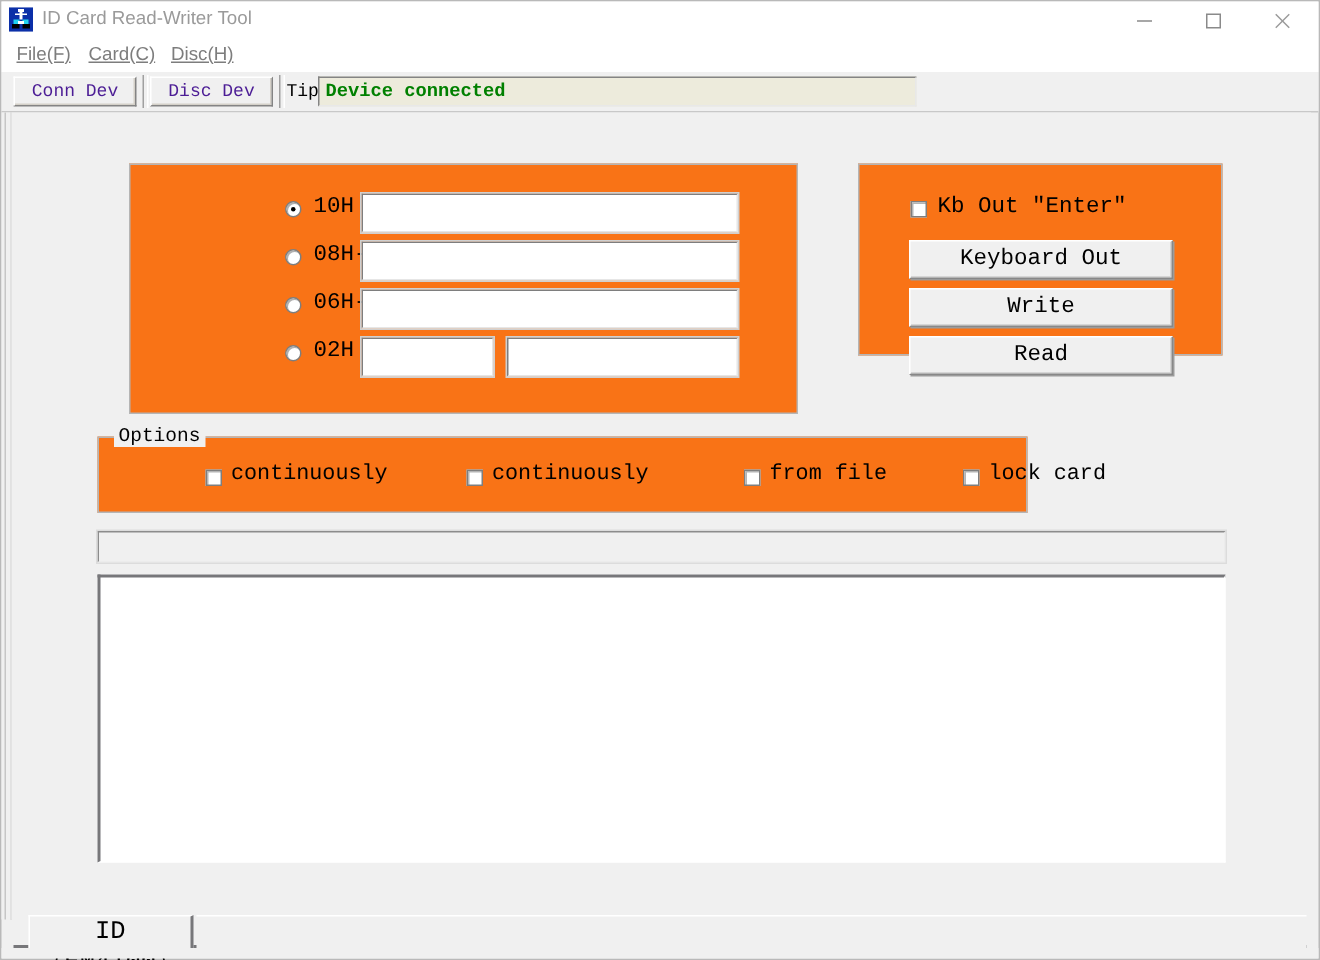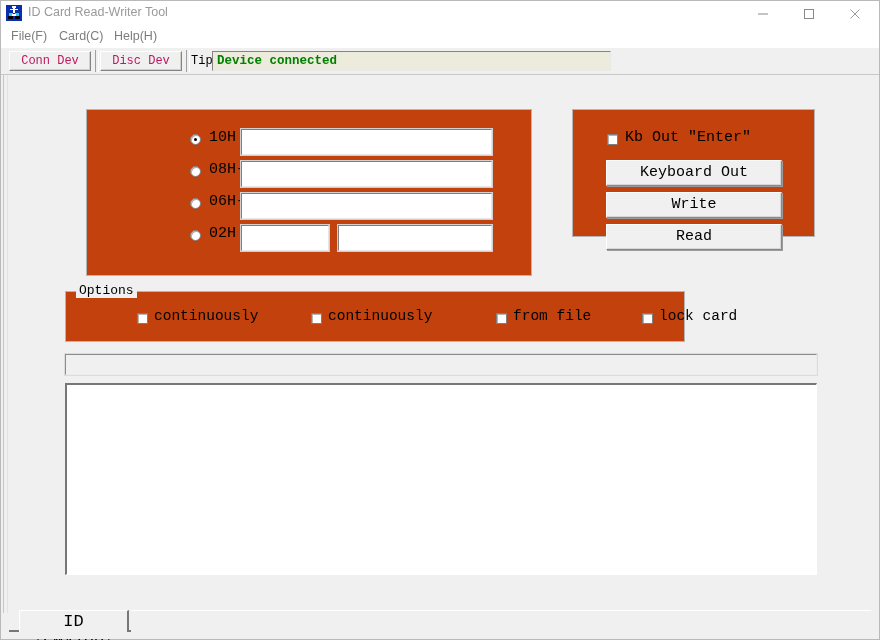--- a/index.html
+++ b/index.html
@@ -43,38 +43,39 @@
 
   
   .menubar{
     position:absolute;left:0;top:25px;width:878px;height:22px;
     background:#ffffff;
   }
   .menu-item{
     position:absolute;top:3px;
     font-size:12.5px;color:#7d7d7d;
     white-space:nowrap;
+    text-decoration:underline;
   }
 
   
   .toolbar{
     position:absolute;left:0;top:47px;width:878px;height:26px;
     background:#f0f0f0;
     border-bottom:1px solid #c8c8c8;
   }
   .tb-btn{
     position:absolute;top:3px;height:20px;
     background:#f0f0f0;
     border-top:1px solid #ffffff;
     border-left:1px solid #ffffff;
     border-right:1px solid #848484;
     border-bottom:1px solid #848484;
     box-shadow:inset -1px -1px 0 #d4d0c8;
     font-family:"Liberation Mono",monospace;
-    font-size:12px;color:#be185d;
+    font-size:12px;color:#4c1d95;
     text-align:center;line-height:19px;
     box-sizing:border-box;
   }
   .tb-sep{
     position:absolute;top:2px;width:2px;height:22px;
     border-left:1px solid #a0a0a0;
     border-right:1px solid #ffffff;
   }
   .tb-label{
     position:absolute;top:6px;
@@ -109,21 +110,21 @@
     border-right:1px solid #a8a8a8;
   }
   .left-rail .gl{
     position:absolute;left:2px;top:0;width:1px;height:100%;
     background:#c6c6c6;
   }
 
   
   .groupbox{
     position:absolute;
-    background:#c2410c;
+    background:#f97316;
     border:1px solid #b5b5b5;
     box-sizing:border-box;
   }
   .gb-main{left:85px;top:108px;width:446px;height:167px;}
   .gb-right{left:571px;top:108px;width:243px;height:128px;}
   .gb-options{left:64px;top:290px;width:620px;height:51px;}
   .gb-legend{
     position:absolute;left:10px;top:-9px;
     background:#f0f0f0;padding:0 3px;
     font-family:"Liberation Mono",monospace;
@@ -292,21 +293,21 @@
       <svg width="12" height="12" viewBox="0 0 12 12">
         <line x1="1.5" y1="1.5" x2="10.5" y2="10.5" stroke="#9a9a9a" stroke-width="1"></line>
         <line x1="10.5" y1="1.5" x2="1.5" y2="10.5" stroke="#9a9a9a" stroke-width="1"></line>
       </svg>
     </div>
   </div>
 
   <div class="menubar">
     <div class="menu-item" style="left:10px">File(F)</div>
     <div class="menu-item" style="left:58px">Card(C)</div>
-    <div class="menu-item" style="left:113px">Help(H)</div>
+    <div class="menu-item" style="left:113px">Disc(H)</div>
   </div>
 
   <div class="toolbar">
     <div class="tb-btn" style="left:8px;width:82px">Conn Dev</div>
     <div class="tb-sep" style="left:94px"></div>
     <div class="tb-btn" style="left:99px;width:82px">Disc Dev</div>
     <div class="tb-sep" style="left:185px"></div>
     <div class="tb-label" style="left:190px">Tip</div>
     <div class="tip-field">
       <div class="tip-text">Device connected</div>

